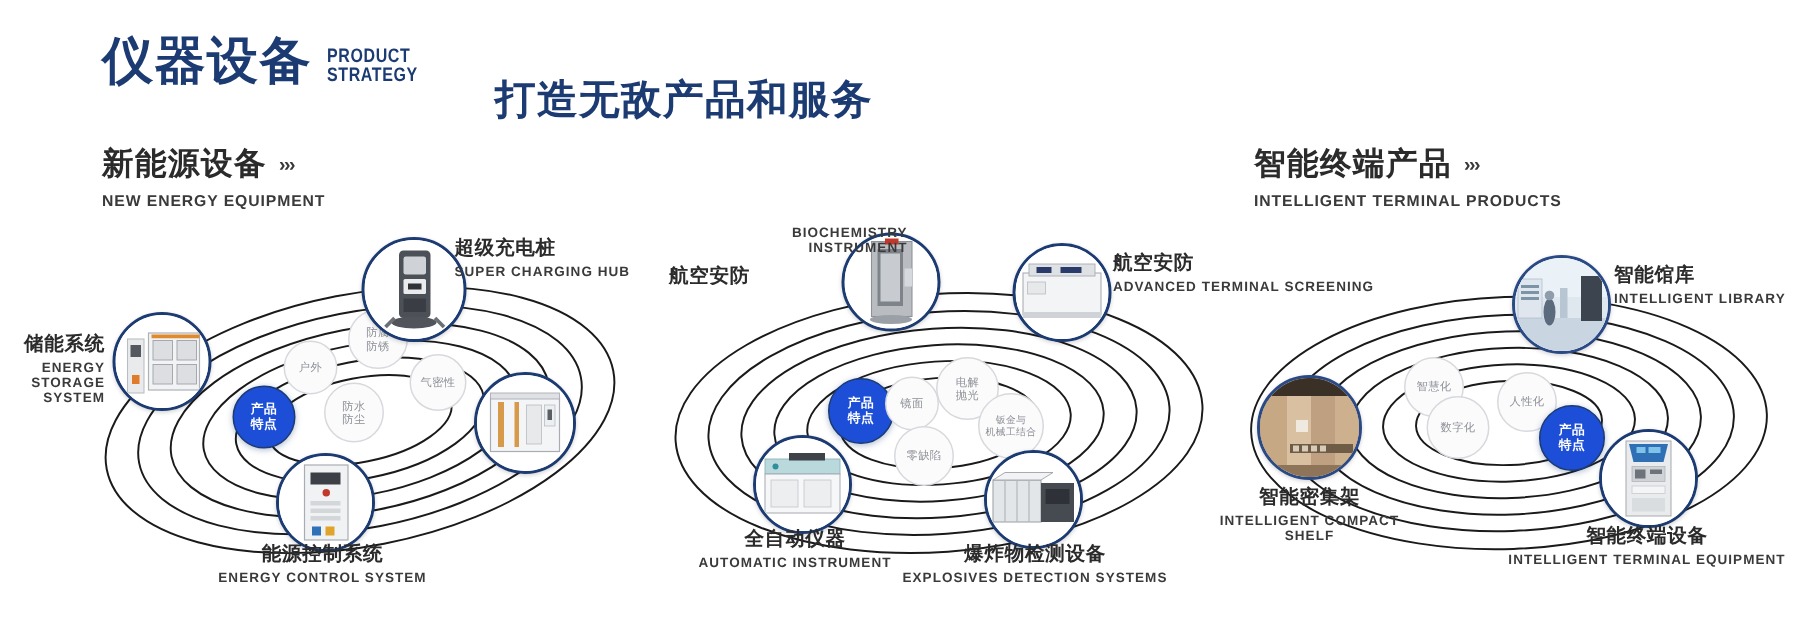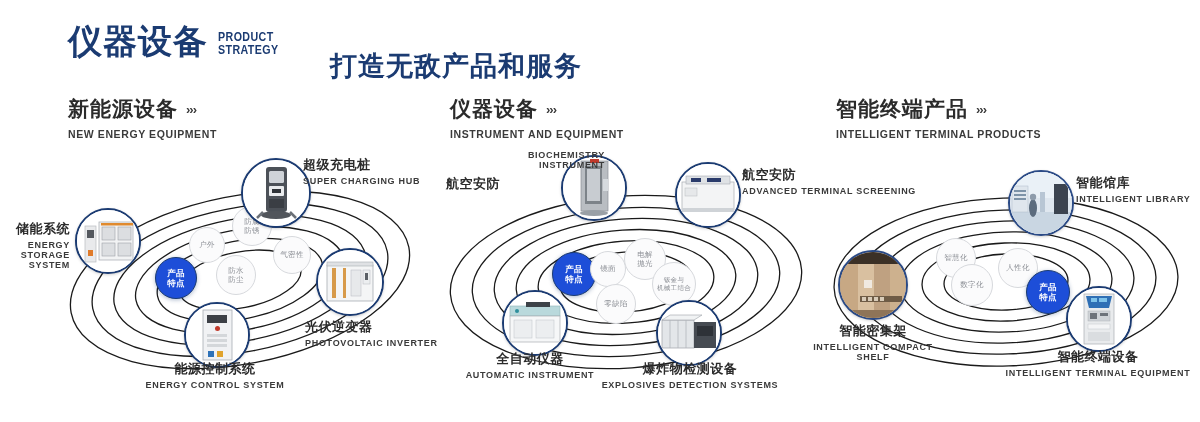--- a/index.html
+++ b/index.html
@@ -102,24 +102,20 @@
       <div>STRATEGY</div>
     </div>
   </div>
   <div class="hdr-sub">打造无敌产品和服务</div>
 
   <div class="sec" style="left:68px;top:95px;">
     <div><span class="sec-cn">新能源设备</span><span class="chevs">›››</span></div>
     <div class="sec-en">NEW ENERGY EQUIPMENT</div>
   </div>
 
-  <div class="sec" style="left:450px;top:95px;">
-    <div><span class="sec-cn">仪器设备</span><span class="chevs">›››</span></div>
-    <div class="sec-en">INSTRUMENT AND EQUIPMENT</div>
-  </div>
 
   <div class="sec" style="left:836px;top:95px;">
     <div><span class="sec-cn">智能终端产品</span><span class="chevs">›››</span></div>
     <div class="sec-en">INTELLIGENT TERMINAL PRODUCTS</div>
   </div>
 
   <div class="cluster" style="left:50px;top:160px;width:380px;height:240px;">
     <svg class="orbits" width="380" height="240" viewBox="0 0 380 240">
       <g fill="none" stroke="#1a1a1a" stroke-width="1.3">
         <ellipse cx="190" cy="120" rx="172" ry="84" transform="rotate(-11 190 120)"></ellipse>
@@ -188,24 +184,20 @@
       <svg class="art" viewBox="0 0 64 64">
         <rect x="0" y="0" width="64" height="64" fill="#ffffff"></rect>
         <rect x="9" y="15" width="46" height="36" fill="#f4f5f6" stroke="#a9adb3" stroke-width=".8"></rect>
         <rect x="9" y="12" width="46" height="4" fill="#dfe1e4" stroke="#a9adb3" stroke-width=".6"></rect>
         <rect x="14" y="18" width="4" height="30" fill="#d79a4a"></rect>
         <rect x="25" y="18" width="3" height="30" fill="#d79a4a"></rect>
         <rect x="33" y="20" width="10" height="26" fill="#e7e9eb" stroke="#b5b9bf" stroke-width=".5"></rect>
         <rect x="45" y="20" width="7" height="14" fill="#eceef0" stroke="#b5b9bf" stroke-width=".5"></rect>
         <rect x="47" y="23" width="3" height="7" fill="#5a5f66"></rect>
       </svg>
-    </div>
-    <div class="lbl" style="left:255px;top:158px;width:180px;">
-      <div class="cn">光伏逆变器</div>
-      <div class="en">PHOTOVOLTAIC INVERTER</div>
     </div>
 
     <div class="node" style="left:134px;top:142px;width:62px;height:62px;">
       <svg class="art" viewBox="0 0 62 62">
         <rect x="0" y="0" width="62" height="62" fill="#ffffff"></rect>
         <rect x="17" y="6" width="29" height="50" fill="#f1f2f4" stroke="#a9adb3" stroke-width=".8"></rect>
         <rect x="21" y="11" width="20" height="8" fill="#3c4046"></rect>
         <rect x="29" y="22" width="5" height="5" rx="2.5" fill="#c0392b"></rect>
         <rect x="21" y="30" width="20" height="3" fill="#d4d7da"></rect>
         <rect x="21" y="35" width="20" height="3" fill="#d4d7da"></rect>

